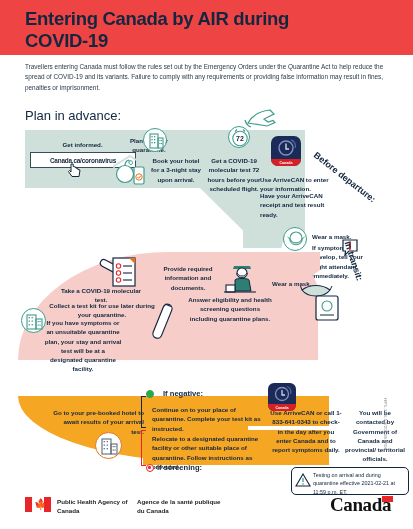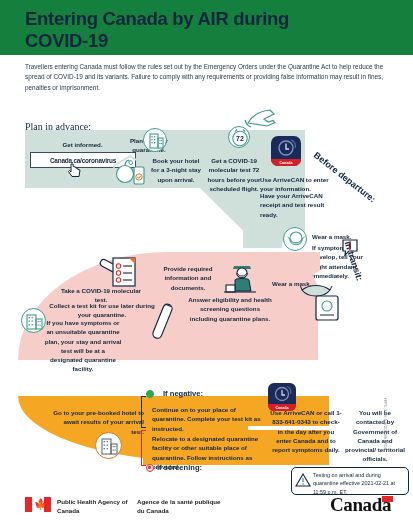--- a/index.html
+++ b/index.html
@@ -3,34 +3,34 @@
 <meta charset="utf-8">
 <style>
   html,body{margin:0;padding:0;}
   body{
     width:413px;height:529px;background:#ffffff;overflow:hidden;
     font-family:"Liberation Sans",sans-serif;color:#12263f;position:relative;
   }
   .page{position:absolute;inset:0;}
 
   
-  .hdr{position:absolute;left:0;top:0;width:413px;height:55px;background:#15803d;}
+  .hdr{position:absolute;left:0;top:0;width:413px;height:55px;background:#ef4444;}
   .hdr h1{
     position:absolute;left:25px;top:8px;margin:0;width:330px;
     font-size:18.5px;line-height:1.17;font-weight:bold;letter-spacing:-.3px;color:#12263f;
   }
   .intro{
     position:absolute;left:25px;top:62px;width:365px;
     font-size:6.4px;line-height:1.62;color:#2b3a4a;
   }
 
   
   .sec-title{position:absolute;font-weight:bold;color:#12263f;letter-spacing:-.2px;}
   #t-before{left:25px;top:107px;font-size:11.5px;}
-  .plan{position:absolute;left:25px;top:121px;font-size:10px;color:#12263f;font-family:Liberation Serif, serif;}
+  .plan{position:absolute;left:25px;top:108px;font-size:13px;color:#12263f;}
   #t-arrival{left:170px;top:219px;font-size:12px;width:120px;text-align:center;line-height:1.16;}
   #t-quar{left:38px;top:384px;font-size:12px;}
 
   
   .green-band{position:absolute;left:25px;top:130px;width:225px;height:58px;background:#cfe0da;}
   .green-wedge{
     position:absolute;left:200px;top:130px;width:105px;height:112px;background:#cfe0da;
     clip-path:polygon(0 0,100% 0,100% 100%,52% 100%,0 58px,0 58px);
   }
   .green-wedge2{

